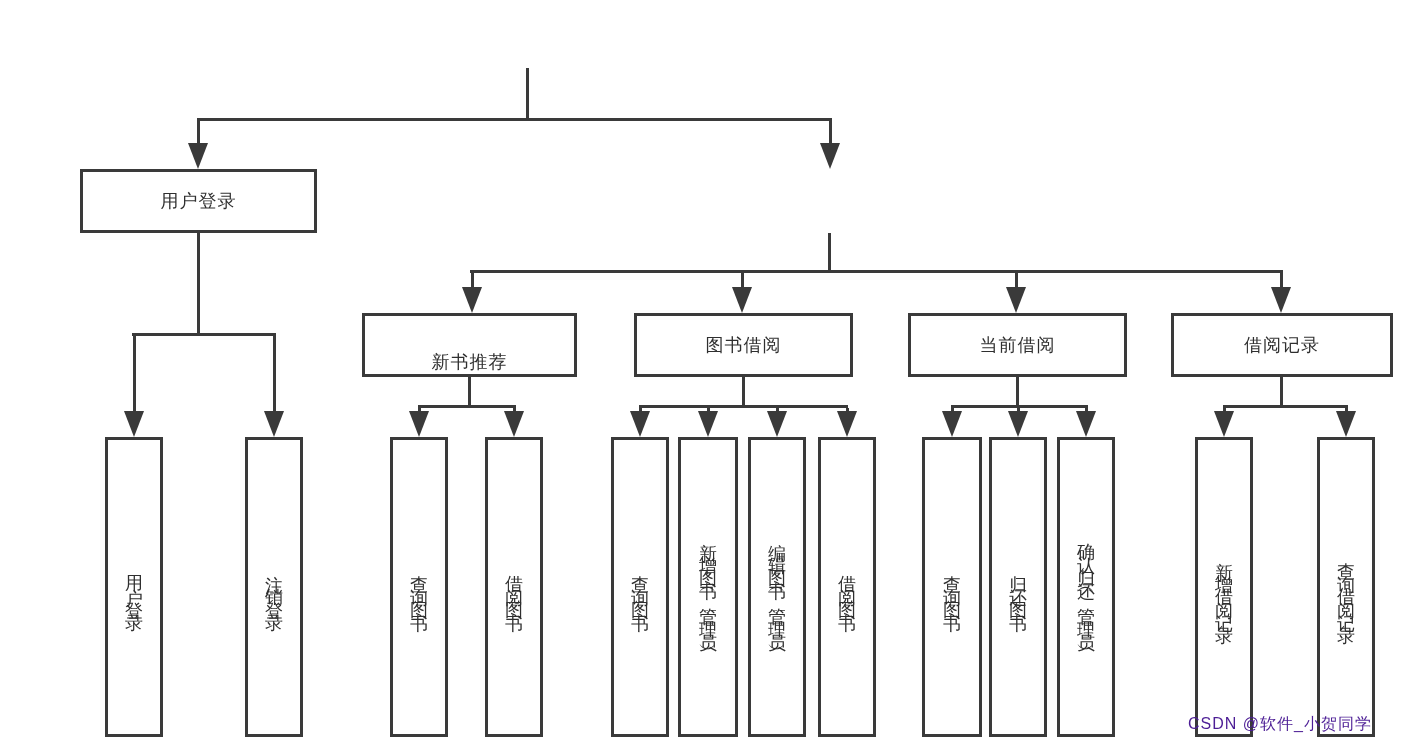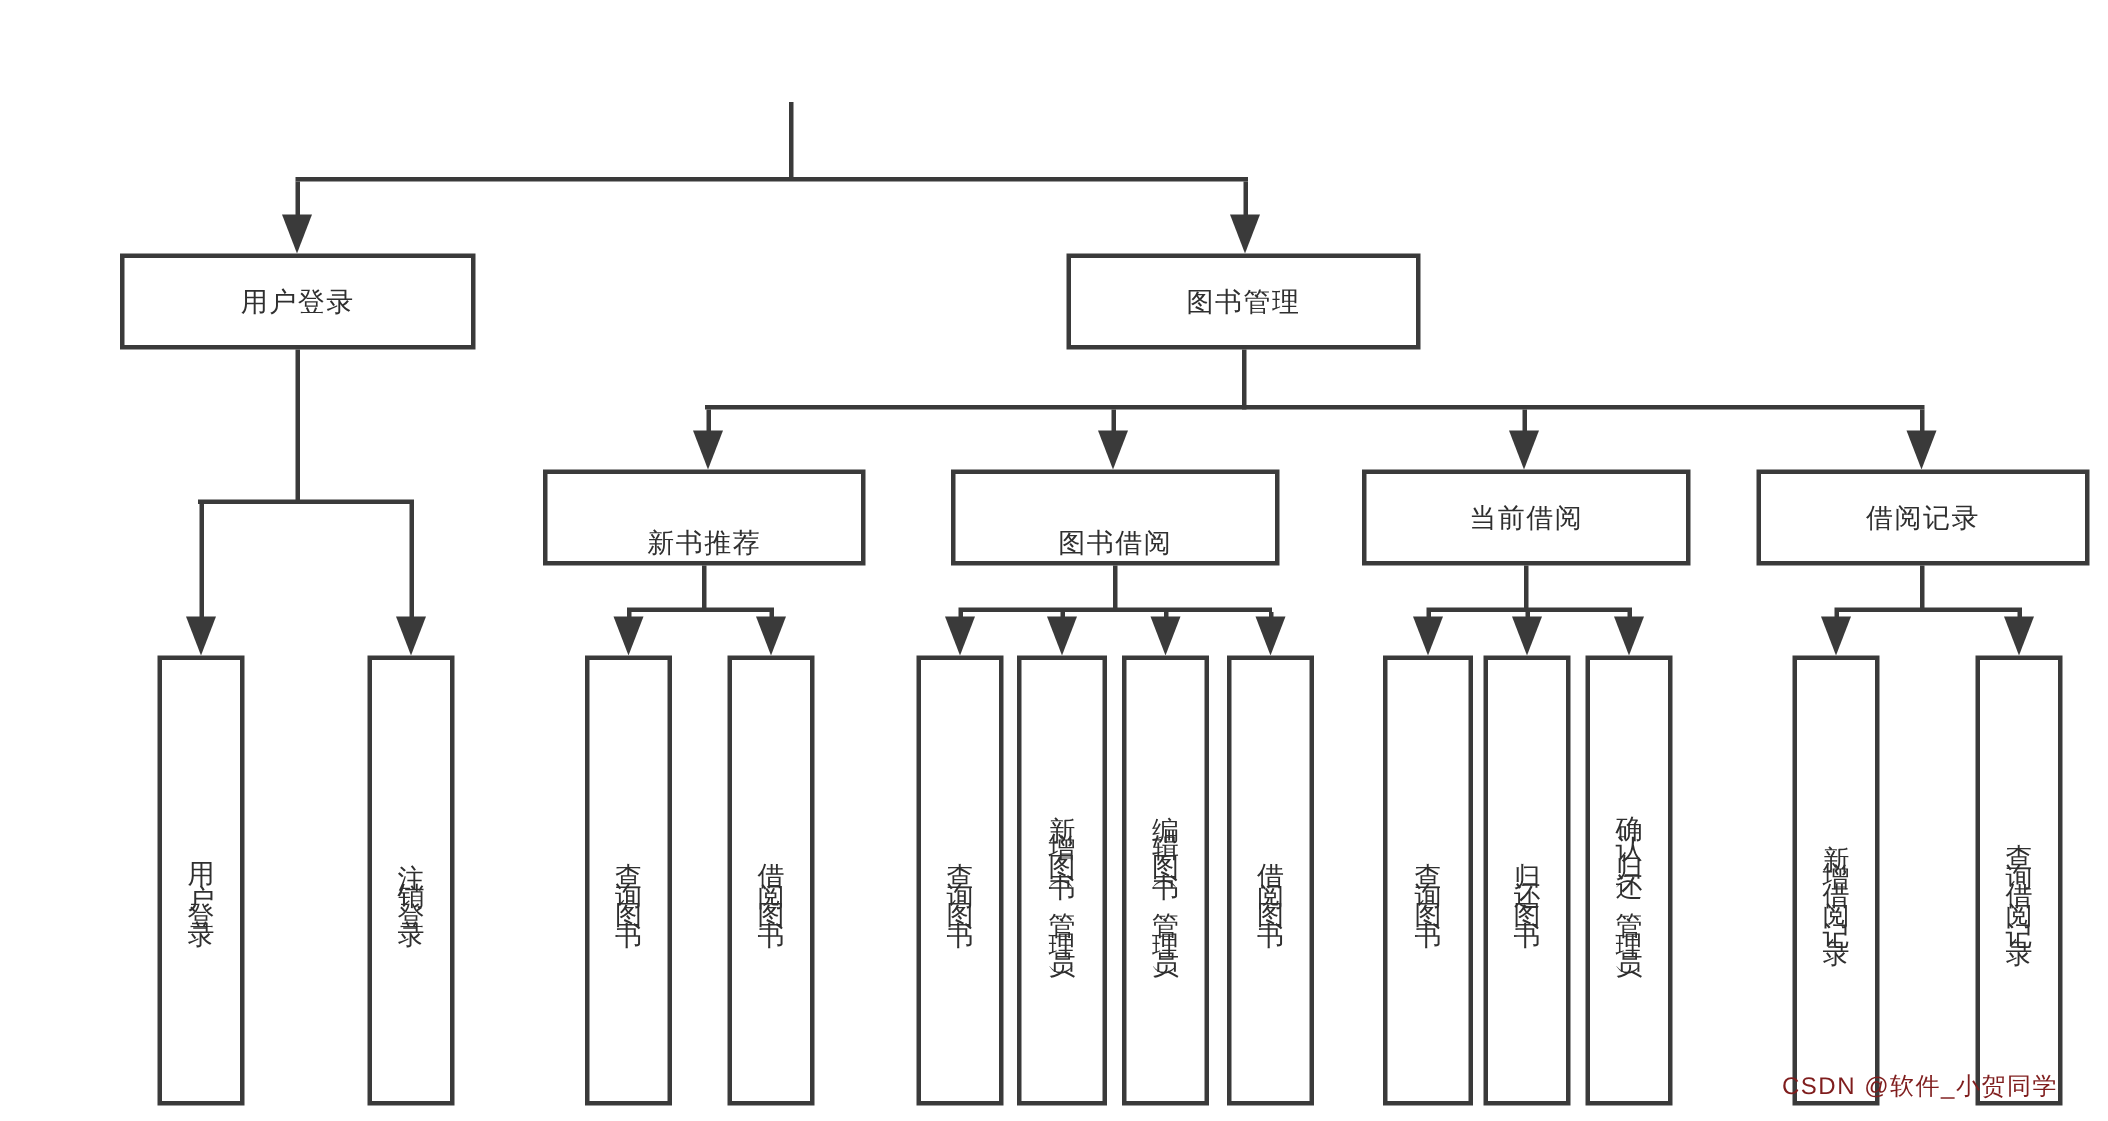--- a/index.html
+++ b/index.html
@@ -21,41 +21,38 @@
   }
   .hline { position:absolute; height:3px; background:#3a3a3a; }
   .vline { position:absolute; width:3px;  background:#3a3a3a; }
   .arrow {
     position:absolute; width:0; height:0;
     border-left:10px solid transparent; border-right:10px solid transparent;
     border-top:26px solid #3a3a3a;
   }
   .watermark {
     position:absolute; left:1188px; top:714px;
-    font-size:16px; color:#7f1d1d; letter-spacing:1px;
+    font-size:16px; color:#4c1d95; letter-spacing:1px;
   }
 </style>
 </head>
 <body>
 
 <div id="canvas">
 
 
   <div class="vline" style="left:526px; top:68px;  height:51px;"></div>
   <div class="hline" style="left:197px; top:118px; width:635px;"></div>
   <div class="vline" style="left:197px; top:121px; height:26px;"></div>
   <div class="arrow" style="left:188px; top:143px;"></div>
   <div class="vline" style="left:829px; top:121px; height:26px;"></div>
   <div class="arrow" style="left:820px; top:143px;"></div>
 
   <div class="box" style="left:80px; top:169px; width:237px; height:64px;">
     <span>用户登录</span>
-  </div>
-  <div class="box" style="left:711px; top:169px; width:236px; height:64px;">
-    <span>图书管理</span>
   </div>
 
   <div class="vline" style="left:197px; top:233px; height:103px;"></div>
   <div class="hline" style="left:132px; top:333px; width:144px;"></div>
   <div class="vline" style="left:133px; top:336px; height:77px;"></div>
   <div class="arrow" style="left:124px; top:411px;"></div>
   <div class="vline" style="left:273px; top:336px; height:77px;"></div>
   <div class="arrow" style="left:264px; top:411px;"></div>
 
   <div class="vline" style="left:828px; top:233px; height:40px;"></div>
@@ -65,21 +62,21 @@
   <div class="vline" style="left:741px;  top:273px; height:16px;"></div>
   <div class="arrow" style="left:732px;  top:287px;"></div>
   <div class="vline" style="left:1015px; top:273px; height:16px;"></div>
   <div class="arrow" style="left:1006px; top:287px;"></div>
   <div class="vline" style="left:1280px; top:273px; height:16px;"></div>
   <div class="arrow" style="left:1271px; top:287px;"></div>
 
   <div class="box" style="left:362px; top:313px; width:215px; height:64px;align-items:flex-end;">
     <span>新书推荐</span>
   </div>
-  <div class="box" style="left:634px; top:313px; width:219px; height:64px;align-items:flex-end;">
+  <div class="box" style="left:634px; top:313px; width:219px; height:64px;">
     <span>图书借阅</span>
   </div>
   <div class="box" style="left:908px; top:313px; width:219px; height:64px;">
     <span>当前借阅</span>
   </div>
   <div class="box" style="left:1171px; top:313px; width:222px; height:64px;">
     <span>借阅记录</span>
   </div>
 
   <div class="vline" style="left:468px; top:377px; height:31px;"></div>

